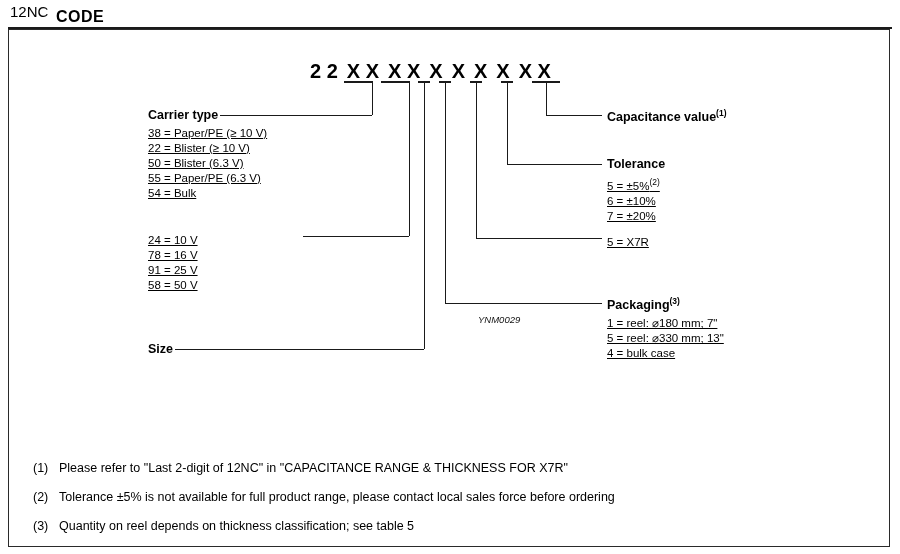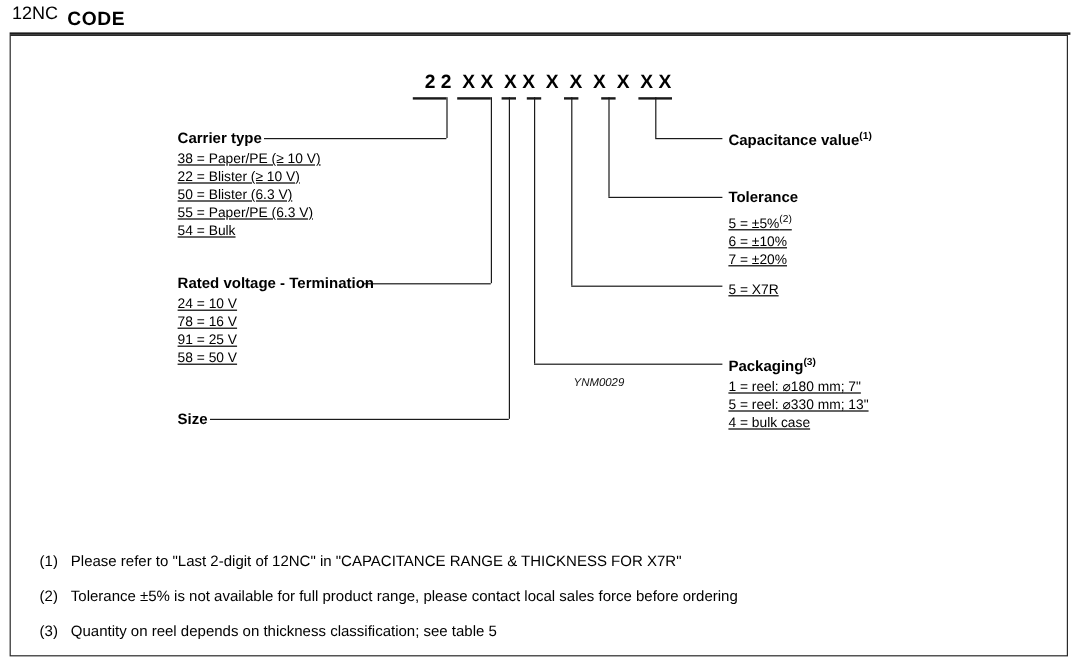--- a/index.html
+++ b/index.html
@@ -26,24 +26,23 @@
     position:absolute;left:8px;top:27px;width:884px;height:2px;background:#1a1a1a;
   }
   #frame{
     position:absolute;left:8px;top:29px;width:882px;height:518px;
     border:1px solid #2a2a2a;
     box-sizing:border-box;
   }
   
   #code{
     position:absolute;left:310px;top:60px;
-    font-size:16px;font-weight:bold;
+    font-size:20px;font-weight:bold;
     letter-spacing:0px;
     white-space:nowrap;
-    margin-left:44px;
   }
   #code span{display:inline-block;}
   .cd-g{margin-right:9px;}
   
   .ul{position:absolute;height:2px;background:#1a1a1a;}
   
   .vl{position:absolute;width:1px;background:#1a1a1a;}
   .hl{position:absolute;height:1px;background:#1a1a1a;}
   .blk{position:absolute;}
   .hdr{
@@ -113,21 +112,20 @@
   <div style="margin-top:4px;">
     <div class="li">38 = Paper/PE (≥ 10 V)</div>
     <div class="li">22 = Blister (≥ 10 V)</div>
     <div class="li">50 = Blister (6.3 V)</div>
     <div class="li">55 = Paper/PE (6.3 V)</div>
     <div class="li">54 = Bulk</div>
   </div>
 </div>
 
 <div class="blk" style="left:148px;top:229px;">
-  <div class="hdr">Rated voltage - Termination</div>
   <div style="margin-top:4px;">
     <div class="li">24 = 10 V</div>
     <div class="li">78 = 16 V</div>
     <div class="li">91 = 25 V</div>
     <div class="li">58 = 50 V</div>
   </div>
 </div>
 
 <div class="blk" style="left:148px;top:342px;">
   <div class="hdr">Size</div>

